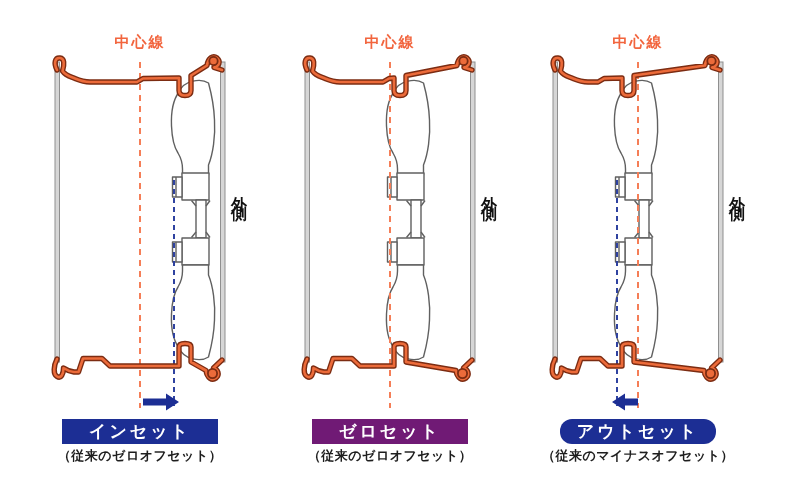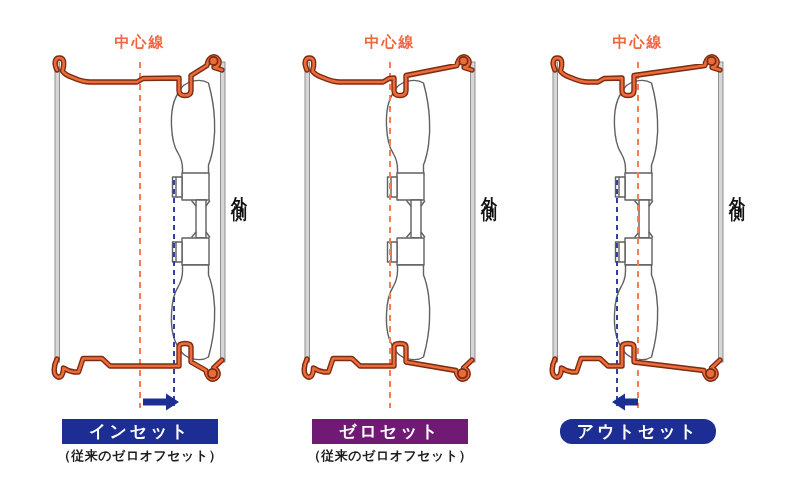--- a/index.html
+++ b/index.html
@@ -105,15 +105,16 @@
         <path d="M 17,18 C 13.5,11 15,5.5 20,6 C 24.5,6.5 24.5,12 22.5,19 C 25.5,23.5 30,24.5 35,26.5 C 41,29 45,30 50,30 L 60,30 L 66,26.5 L 84,26 L 84,38.5 C 84,42.5 86.5,43.5 90,43.5 C 93.5,43.5 96,42.5 96,38.5 L 96,23.5 L 167,13.5 C 168,6 173,3 177,6 C 181,9.5 179,14.5 174,15.5 L 182,18" fill="none" stroke="#7c2c12" stroke-width="5.4" stroke-linejoin="round" stroke-linecap="round"></path>
         <path d="M 17,18 C 13.5,11 15,5.5 20,6 C 24.5,6.5 24.5,12 22.5,19 C 25.5,23.5 30,24.5 35,26.5 C 41,29 45,30 50,30 L 60,30 L 66,26.5 L 84,26 L 84,38.5 C 84,42.5 86.5,43.5 90,43.5 C 93.5,43.5 96,42.5 96,38.5 L 96,23.5 L 167,13.5 C 168,6 173,3 177,6 C 181,9.5 179,14.5 174,15.5 L 182,18" fill="none" stroke="#ec6b3a" stroke-width="2.6" stroke-linejoin="round" stroke-linecap="round"></path>
         <path d="M 17,307 C 13.5,314 13,322 17,324.5 C 21,327 23.5,322 23.5,316 C 26.5,318 30,319.5 34,320 L 38.5,320 L 43,306.5 L 62,306.5 L 70,314 L 84,314 L 84,295 C 84,292 86.5,291.5 90,291.5 C 93.5,291.5 96,292 96,295 L 96,310 L 166,318.5 C 167,326 172,329 176,326 C 180,322.5 178,317.5 173.5,316 L 182,308" fill="none" stroke="#7c2c12" stroke-width="5.4" stroke-linejoin="round" stroke-linecap="round"></path>
         <path d="M 17,307 C 13.5,314 13,322 17,324.5 C 21,327 23.5,322 23.5,316 C 26.5,318 30,319.5 34,320 L 38.5,320 L 43,306.5 L 62,306.5 L 70,314 L 84,314 L 84,295 C 84,292 86.5,291.5 90,291.5 C 93.5,291.5 96,292 96,295 L 96,310 L 166,318.5 C 167,326 172,329 176,326 C 180,322.5 178,317.5 173.5,316 L 182,308" fill="none" stroke="#ec6b3a" stroke-width="2.6" stroke-linejoin="round" stroke-linecap="round"></path>
         <circle cx="173.5" cy="9" r="4.2" fill="#ec6b3a" stroke="#7c2c12" stroke-width="1.8"></circle>
         <circle cx="172.5" cy="321.5" r="4.6" fill="#ec6b3a" stroke="#7c2c12" stroke-width="1.8"></circle>
         <path d="M 100,346.5 L 87,346.5 L 87,341.5 L 74,350 L 87,358.5 L 87,353.5 L 100,353.5 Z" fill="#1c2e94"></path>
       </svg>
     <div class="outer" style="left:190px">外側</div>
     <div class="banner" style="left: 22px; background: rgb(28, 46, 148); border-radius: 12px;">アウトセット</div>
+    <div class="caption" style="left:-20px">（従来のマイナスオフセット）</div>
   </div>
 
 </div>
 
 </body></html>

